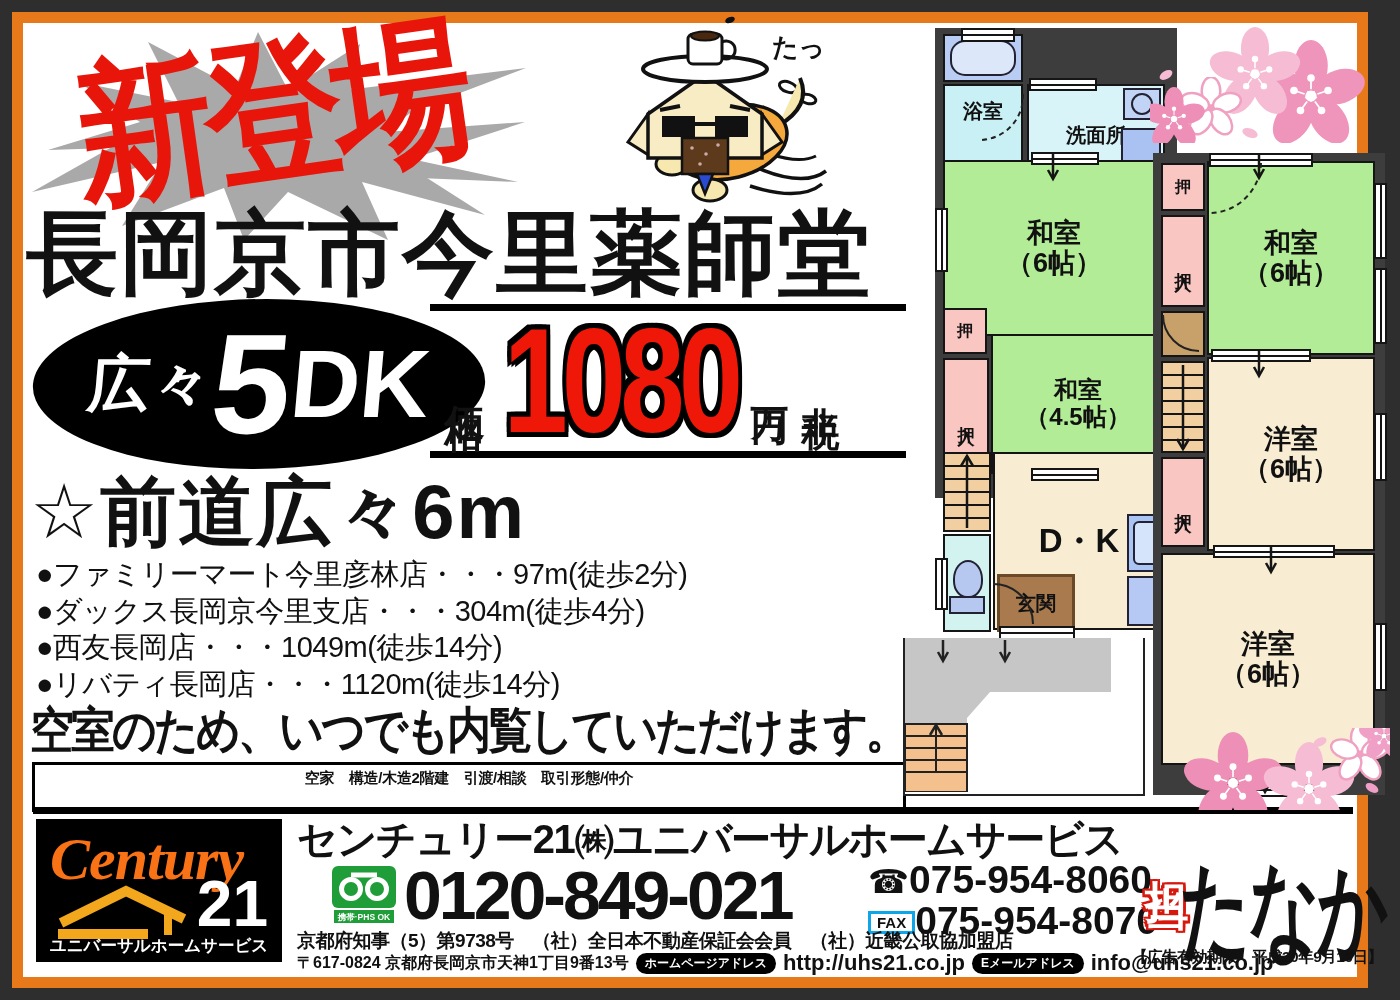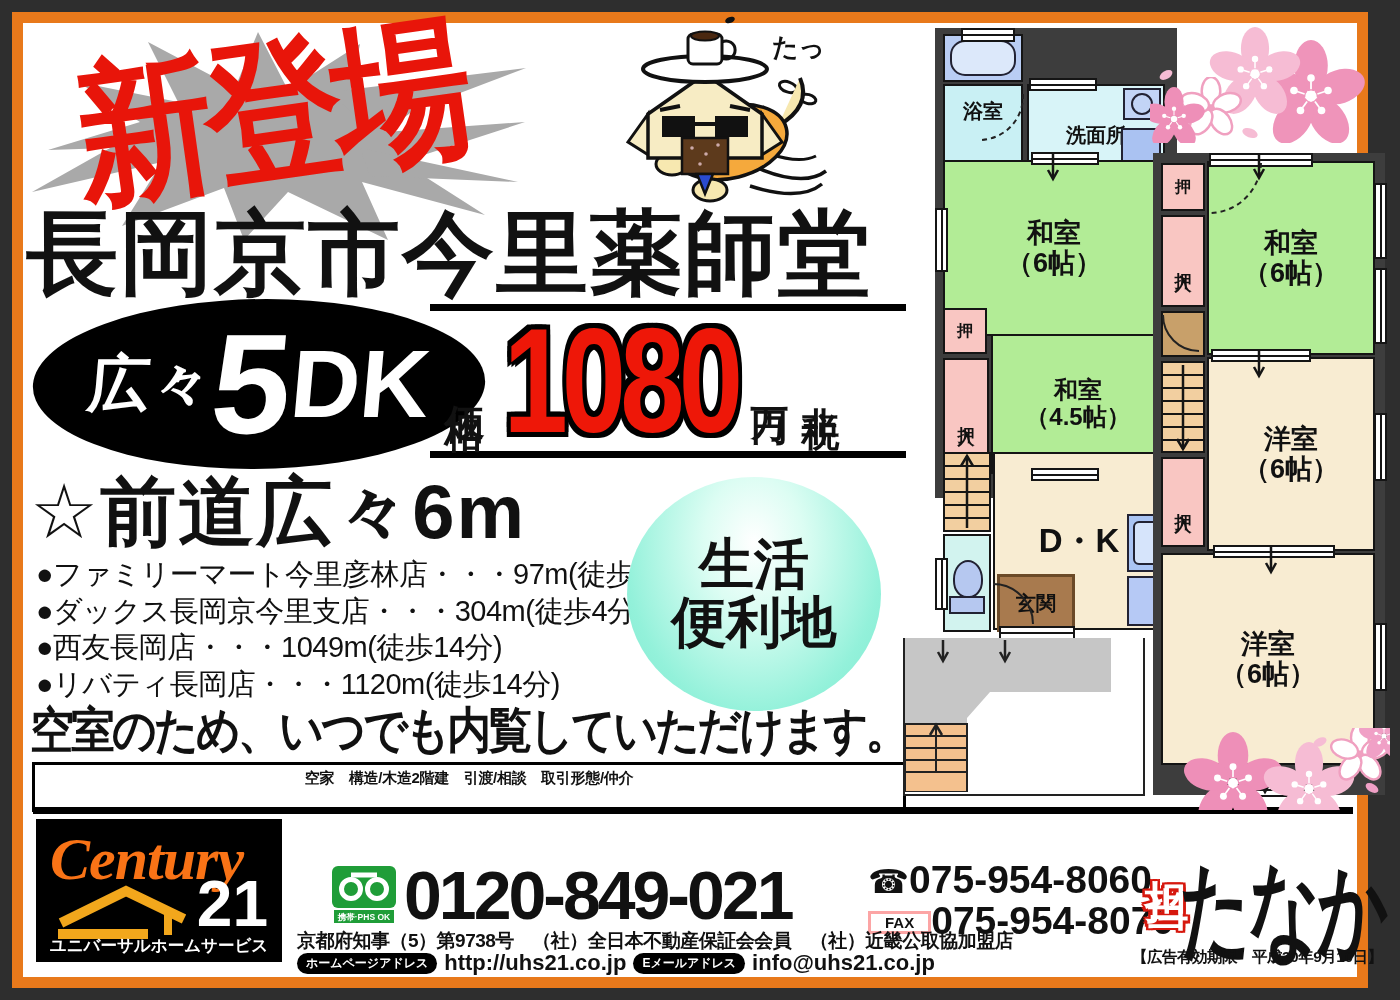--- a/index.html
+++ b/index.html
@@ -40,21 +40,21 @@
   
   .logo{position:absolute;left:36px;top:819px;width:246px;height:143px;background:#000;}
   .logo .brand{position:absolute;left:14px;top:6px;font-family:"Liberation Serif","DejaVu Serif",serif;
                font-style:italic;font-weight:700;font-size:60px;color:#f97316;letter-spacing:-1px;}
   .logo .num{position:absolute;right:14px;top:48px;font-size:64px;font-weight:800;color:#fff;}
   .logo .sub{position:absolute;bottom:5px;width:100%;text-align:center;font-size:16.5px;color:#fff;font-weight:700;}
   .company{position:absolute;left:297px;top:818px;font-size:40px;font-weight:900;letter-spacing:-1.5px;white-space:nowrap;line-height:1.05;}
   .bignum{position:absolute;left:404px;top:856px;font-size:68px;font-weight:900;letter-spacing:-3px;white-space:nowrap;}
   .telfax{position:absolute;left:868px;top:860px;font-size:39px;font-weight:900;line-height:1.05;white-space:nowrap;}
   .telfax .ticon{font-size:33px;}
-  .faxb{display:inline-block;border:3px solid #fca5a5;font-size:15px;font-weight:900;padding:1px 14px;line-height:1;
+  .faxb{display:inline-block;border:3px solid #0ea5e9;font-size:15px;font-weight:900;padding:1px 6px;line-height:1;
         transform:translateY(-6px);}
   .license{position:absolute;left:297px;top:928px;font-size:19px;font-weight:700;letter-spacing:-0.5px;white-space:nowrap;}
   .addr-row{position:absolute;left:297px;top:950px;display:flex;align-items:center;gap:7px;white-space:nowrap;}
   .addr-row .addr{font-size:16px;font-weight:700;}
   .pill{background:#000;color:#fff;font-size:12px;font-weight:700;padding:2px 9px;border-radius:11px;}
   .urltxt{font-size:22px;font-weight:900;}
   .agent-label{position:absolute;left:1138px;top:846px;writing-mode:vertical-rl;font-size:44px;font-weight:900;color:#fff;
         letter-spacing:6px;
         text-shadow:-2.5px -2.5px 0 #d6180e,2.5px -2.5px 0 #d6180e,-2.5px 2.5px 0 #d6180e,2.5px 2.5px 0 #d6180e,-2.5px 0 0 #d6180e,2.5px 0 0 #d6180e,0 -2.5px 0 #d6180e,0 2.5px 0 #d6180e;}
   .agent-name{position:absolute;left:1180px;top:840px;font-size:70px;font-weight:900;letter-spacing:-3px;
@@ -139,61 +139,61 @@
 
   <div class="road">☆前道広々6m</div>
 
   <ul class="nearby">
     <li>●ファミリーマート今里彦林店・・・97m(徒歩2分)</li>
     <li>●ダックス長岡京今里支店・・・304m(徒歩4分)</li>
     <li>●西友長岡店・・・1049m(徒歩14分)</li>
     <li>●リバティ長岡店・・・1120m(徒歩14分)</li>
   </ul>
 
-  <div class="life">生活
-便利地</div>
 
   <div class="vacancy">空室のため、いつでも内覧していただけます。</div>
 
   <div class="details">
     <div>空家　構造/木造2階建　引渡/相談　取引形態/仲介</div>
   </div>
 
   <div class="divider"></div>
 
   <div class="logo">
     <div class="brand">Century</div>
     <div class="num">21</div>
     <svg class="abs" style="left:20px;top:62px;" width="150" height="58">
       <polyline points="5,42 70,10 128,38" stroke="#f2a71c" stroke-width="10" fill="none"></polyline>
       <line x1="2" y1="53" x2="92" y2="53" stroke="#f2a71c" stroke-width="10"></line>
       <line x1="112" y1="34" x2="112" y2="54" stroke="#f2a71c" stroke-width="8"></line>
     </svg>
     <div class="sub">ユニバーサルホームサービス</div>
   </div>
 
+  <div class="company">センチュリー21㈱ユニバーサルホームサービス</div>
 
   <svg class="abs" style="left:332px;top:866px;" width="64" height="58">
     <rect x="0" y="0" width="64" height="42" rx="6" fill="#1f9d38"></rect>
     <circle cx="19" cy="23" r="9.5" stroke="#fff" stroke-width="5" fill="none"></circle>
     <circle cx="45" cy="23" r="9.5" stroke="#fff" stroke-width="5" fill="none"></circle>
     <line x1="19" y1="9" x2="45" y2="9" stroke="#fff" stroke-width="5"></line>
     <rect x="2" y="44" width="60" height="13" fill="#1f9d38"></rect>
     <text x="32" y="54" font-size="8.5" font-weight="bold" fill="#fff" text-anchor="middle">携帯·PHS OK</text>
   </svg>
   <div class="bignum">0120-849-021</div>
 
   <div class="telfax">
     <div><span class="ticon">☎</span><span>075-954-8060</span></div>
     <div><span class="faxb">FAX</span><span>075-954-8070</span></div>
   </div>
 
   <div class="license">京都府知事（5）第9738号　（社）全日本不動産保証会会員　（社）近畿公取協加盟店</div>
 
   <div class="addr-row">
+    <span class="addr">〒617-0824 京都府長岡京市天神1丁目9番13号</span>
     <span class="pill">ホームページアドレス</span>
     <span class="urltxt">http://uhs21.co.jp</span>
     <span class="pill">Eメールアドレス</span>
     <span class="urltxt">info@uhs21.co.jp</span>
   </div>
 
   <div class="agent-label">担当</div>
   <div class="agent-name">たなか</div>
   <div class="expiry">【広告有効期限　平成30年9月10日】</div>
 

